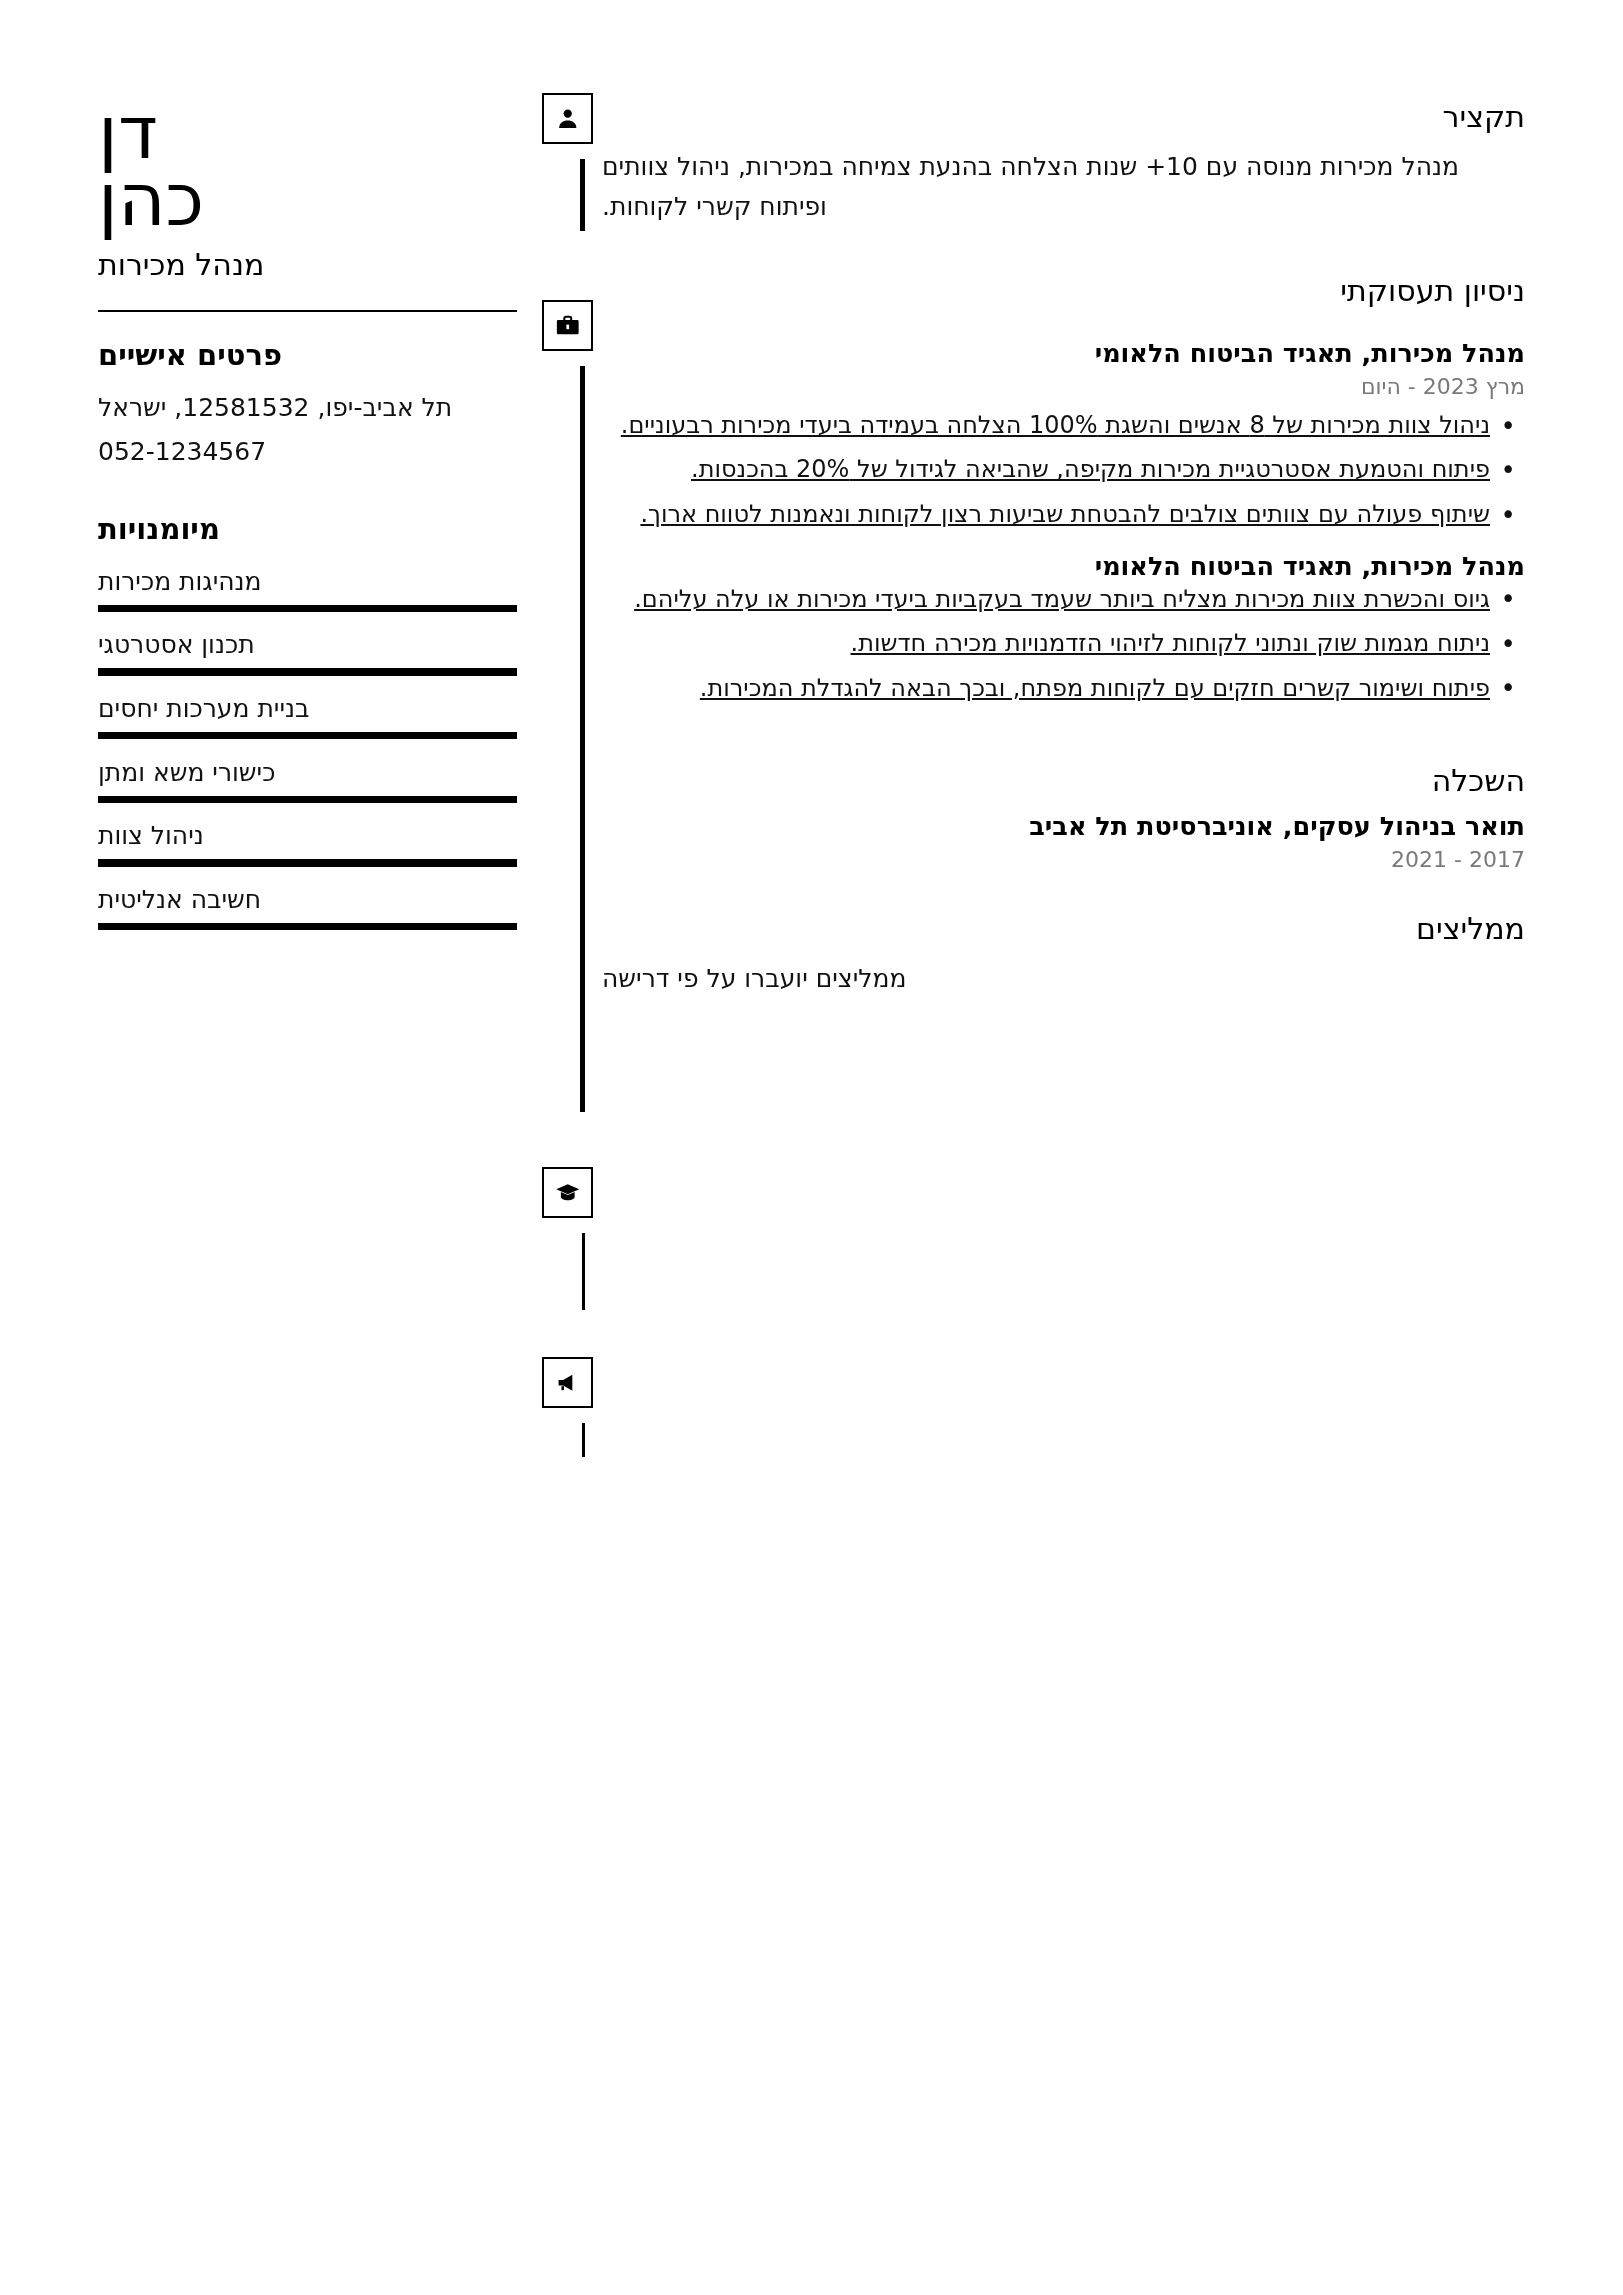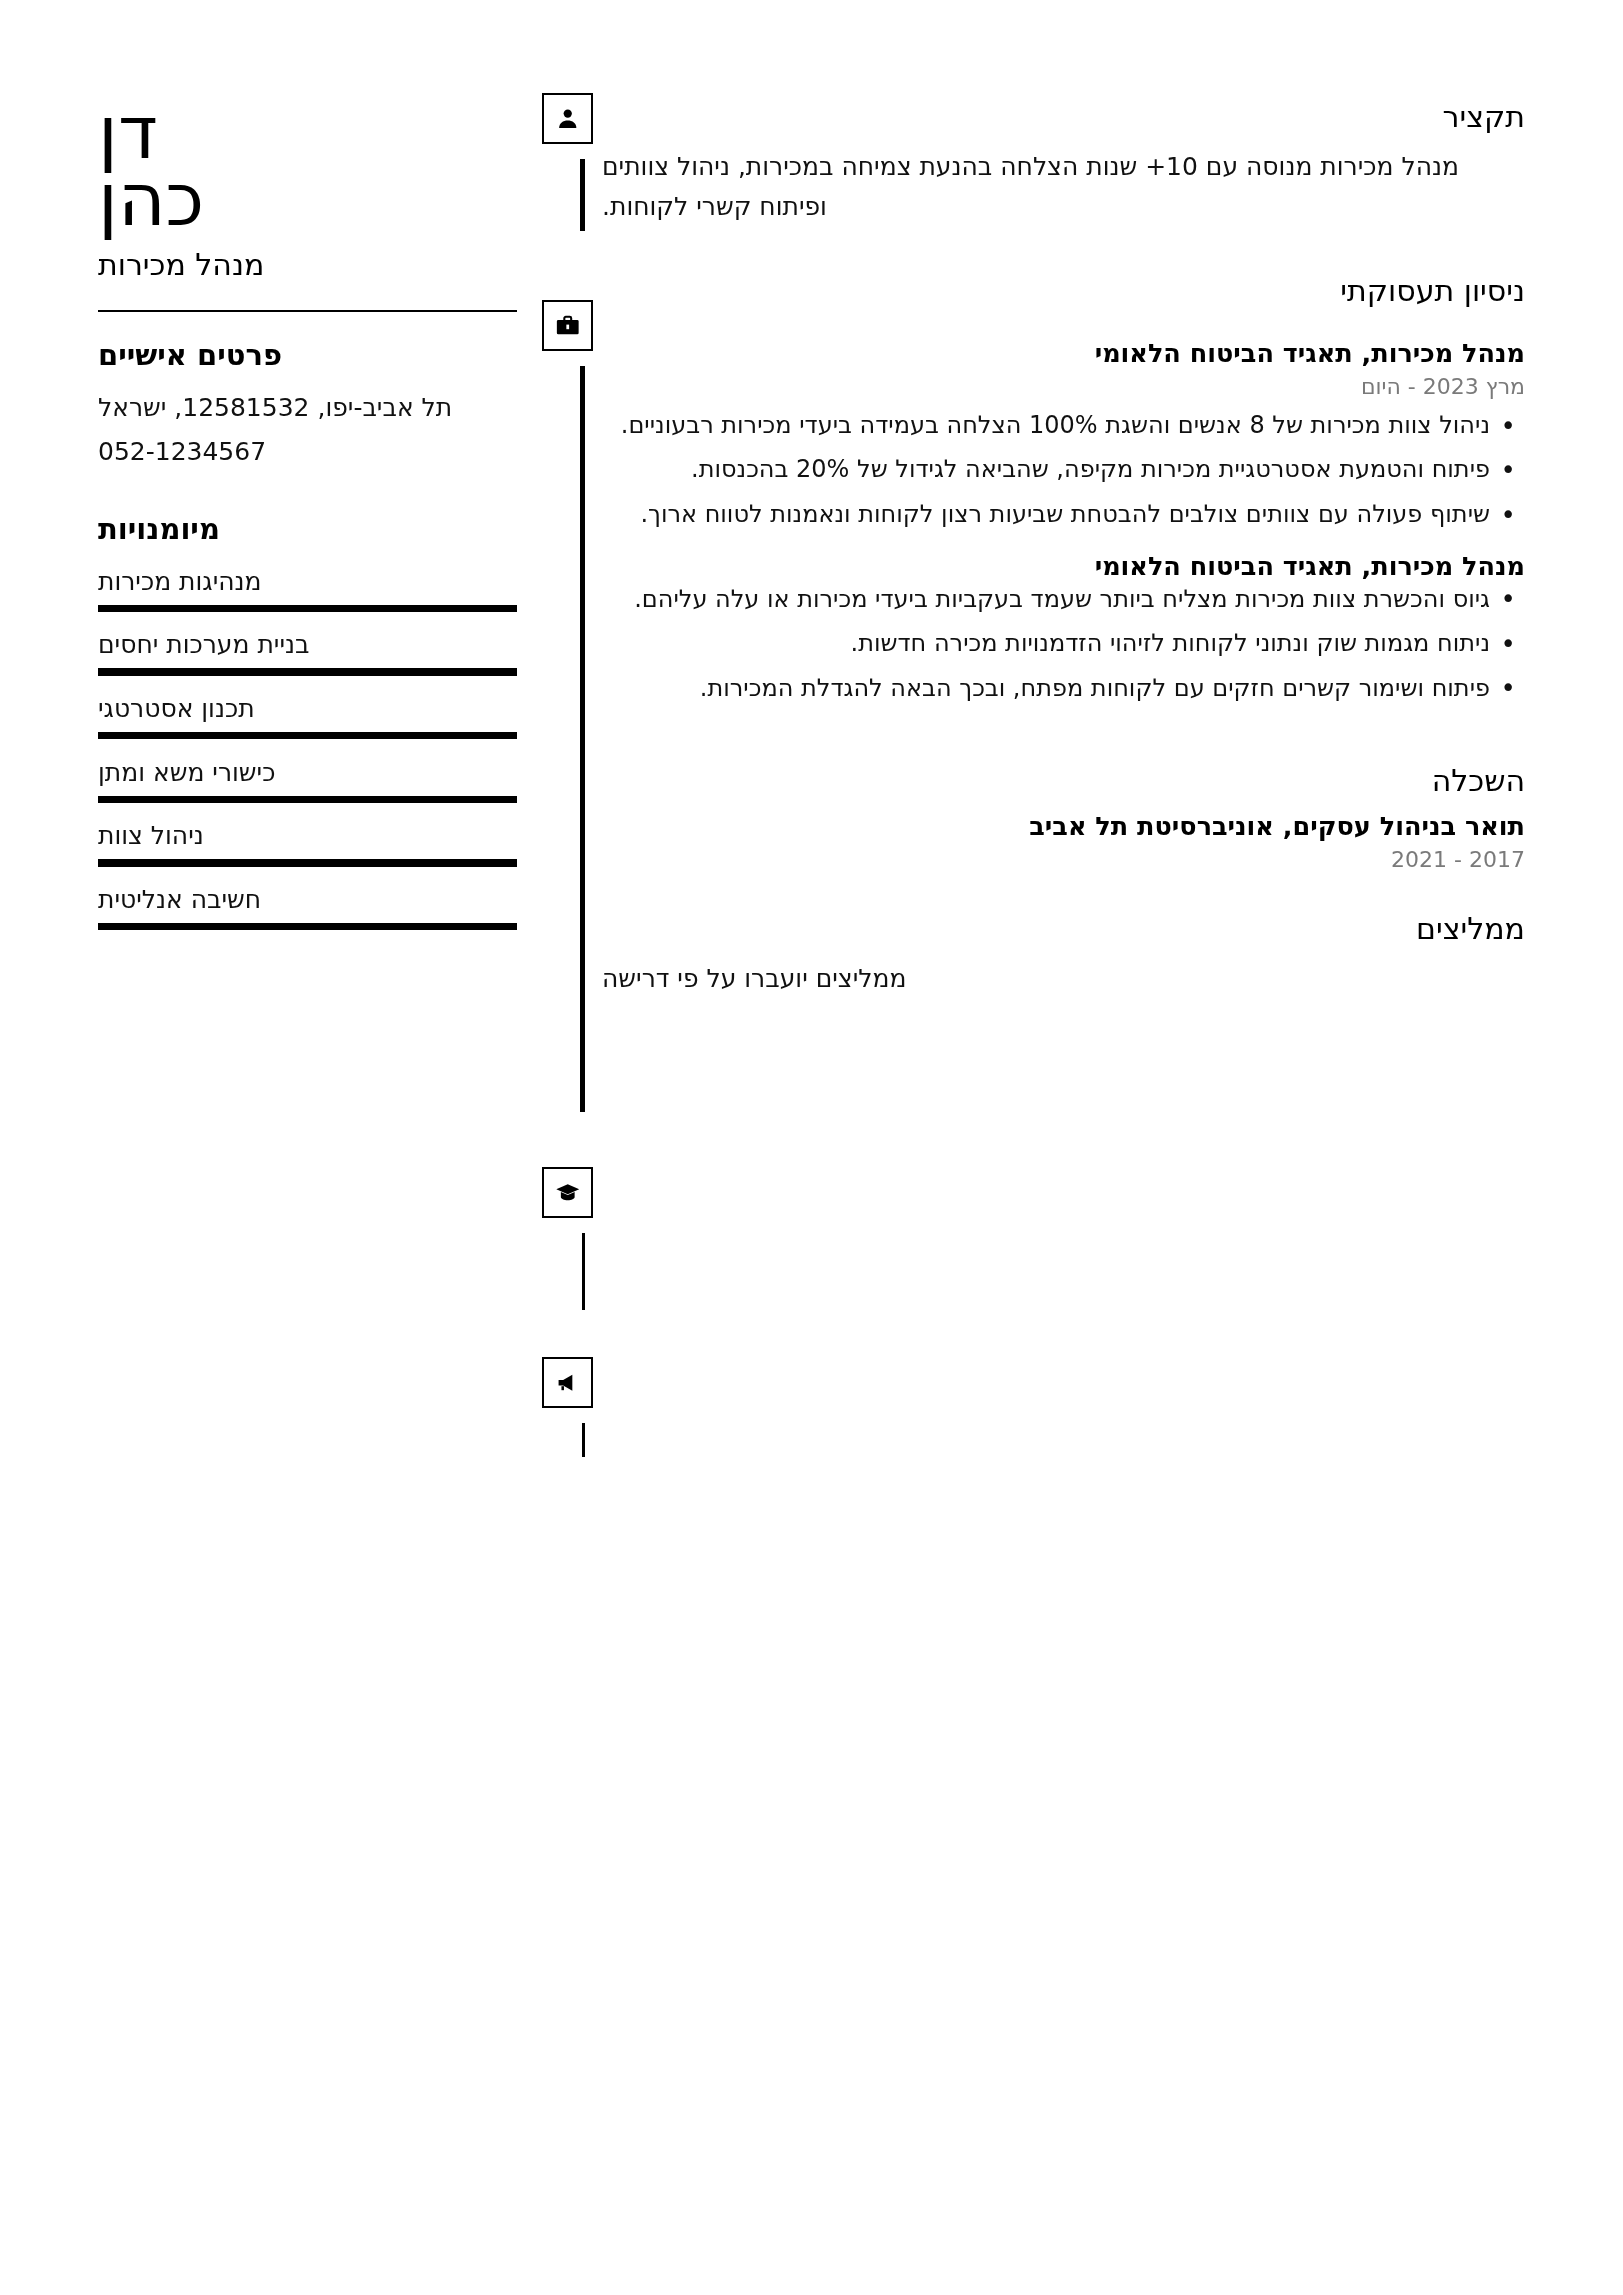--- a/index.html
+++ b/index.html
@@ -185,20 +185,21 @@
     padding: 0;
   }
   ul.bullets li {
     font-size: 24px;
     line-height: 1.58;
     color: #111;
     text-align: right;
     position: relative;
     padding-right: 35px;
     margin-bottom: 6.5px;
+    text-decoration: underline;
   }
   ul.bullets li::before {
     content: "\2022";
     position: absolute;
     right: 9.2px;
     top: -1.3px;
     font-size: 26px;
     color: #111;
   }
 
@@ -344,25 +345,25 @@
 
       <div>
         <div class="side-section-title">מיומנויות</div>
         <div class="skills">
 
           <div class="skill-row">
             <div class="skill-label">מנהיגות מכירות</div>
             <div class="skill-bar"></div>
           </div>
           <div class="skill-row">
+            <div class="skill-label">תכנון אסטרטגי</div>
+            <div class="skill-bar"></div>
+          </div>
+          <div class="skill-row">
             <div class="skill-label">בניית מערכות יחסים</div>
-            <div class="skill-bar"></div>
-          </div>
-          <div class="skill-row">
-            <div class="skill-label">תכנון אסטרטגי</div>
             <div class="skill-bar"></div>
           </div>
           <div class="skill-row">
             <div class="skill-label">כישורי משא ומתן</div>
             <div class="skill-bar"></div>
           </div>
           <div class="skill-row">
             <div class="skill-label">ניהול צוות</div>
             <div class="skill-bar"></div>
           </div>

